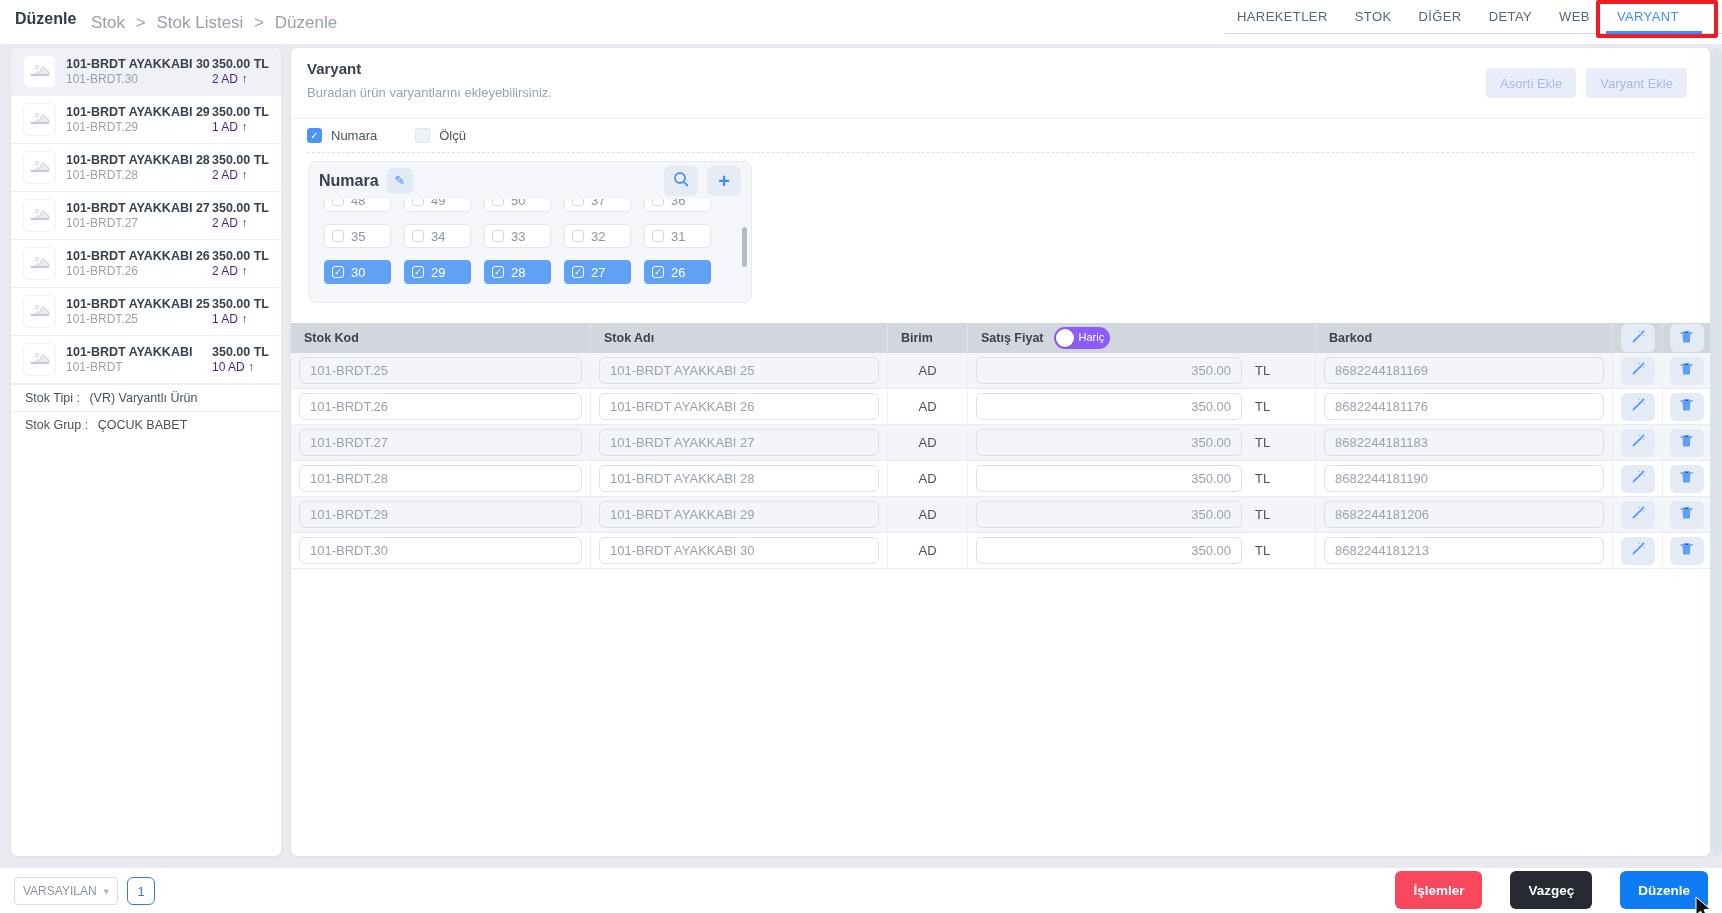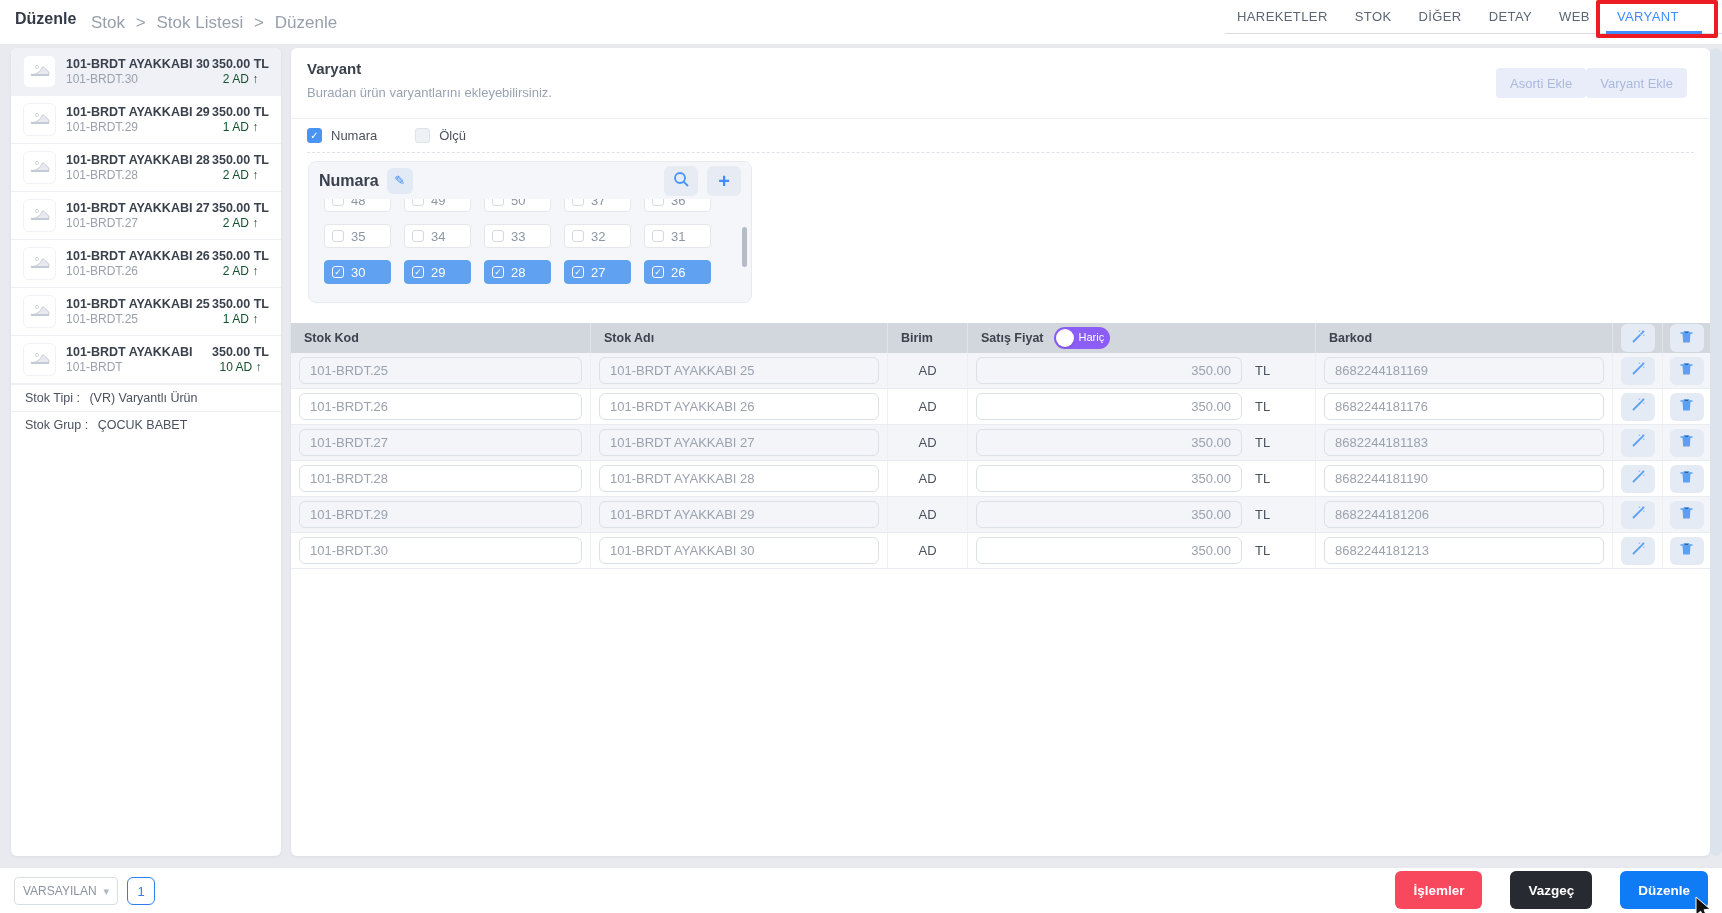--- a/index.html
+++ b/index.html
@@ -24,33 +24,33 @@
   
   .sidebar { position:absolute; left:11px; top:48px; width:270px; height:808px; background:#fff;
     border-radius:6px; box-shadow:0 1px 3px rgba(40,50,70,.07); overflow:hidden; }
   .s-item { height:48px; display:flex; align-items:center; padding:0 12px; border-bottom:1px solid #eef0f4; cursor:pointer; }
   .s-item.selected { background:#eff1f6; }
   .thumb { width:33px; height:33px; border-radius:6px; background:#fff; border:1px solid #f0f2f6;
     display:flex; align-items:center; justify-content:center; flex:none; }
   .s-mid { flex:1; margin-left:10px; min-width:0; }
   .s-name { font-size:12.5px; font-weight:bold; color:#3a414d; line-height:1.3; white-space:nowrap; }
   .s-code { font-size:12px; color:#9aa1ad; line-height:1.3; }
-  .s-right { text-align:center; }
+  .s-right { text-align:left; }
   .s-price { font-size:12.5px; font-weight:bold; color:#3a414d; line-height:1.3; }
-  .s-qty { font-size:12px; color:#14532d; line-height:1.3; }
+  .s-qty { font-size:12px; color:#4c1d95; line-height:1.3; }
   .s-info { padding:6px 14px; font-size:12.5px; color:#4a515e; border-top:1px solid #eef0f4; }
   .s-info .lbl { margin-right:6px; }
 
   
   .main { position:absolute; left:291px; top:48px; width:1419px; height:808px; background:#fff;
     border-radius:6px; box-shadow:0 1px 3px rgba(40,50,70,.07); overflow:hidden; }
   .m-header { position:relative; height:71px; border-bottom:1px solid #edeff3; }
   .m-title { position:absolute; left:16px; top:12px; font-size:15px; font-weight:bold; color:#3a414d; }
   .m-sub { position:absolute; left:16px; top:37px; font-size:13px; color:#9aa3b2; }
-  .m-actions { position:absolute; right:23px; top:20px; display:flex; }
+  .m-actions { position:absolute; right:23px; top:20px; display:flex; gap:10px; }
   .btn-soft { height:30px; padding:0 14px; background:#e9edf9; color:#aab9e0; font-size:13px;
     border:none; border-radius:4px; display:flex; align-items:center; cursor:pointer;
     font-family:inherit; }
   .type-row { height:33px; display:flex; align-items:center; gap:38px; padding-left:16px; }
   .type-opt { display:flex; align-items:center; gap:9px; cursor:pointer; }
   .cbx { width:15px; height:15px; border-radius:3px; border:1px solid #dfe3ea; background:#eef1f5;
     display:flex; align-items:center; justify-content:center; font-size:10px; color:#fff; }
   .cbx.on { background:#4a94f4; border-color:#4a94f4; }
   .type-lbl { font-size:13px; color:#4a515e; }
   .dashed { border-top:1px dashed #dde1e8; margin:0 16px; }

